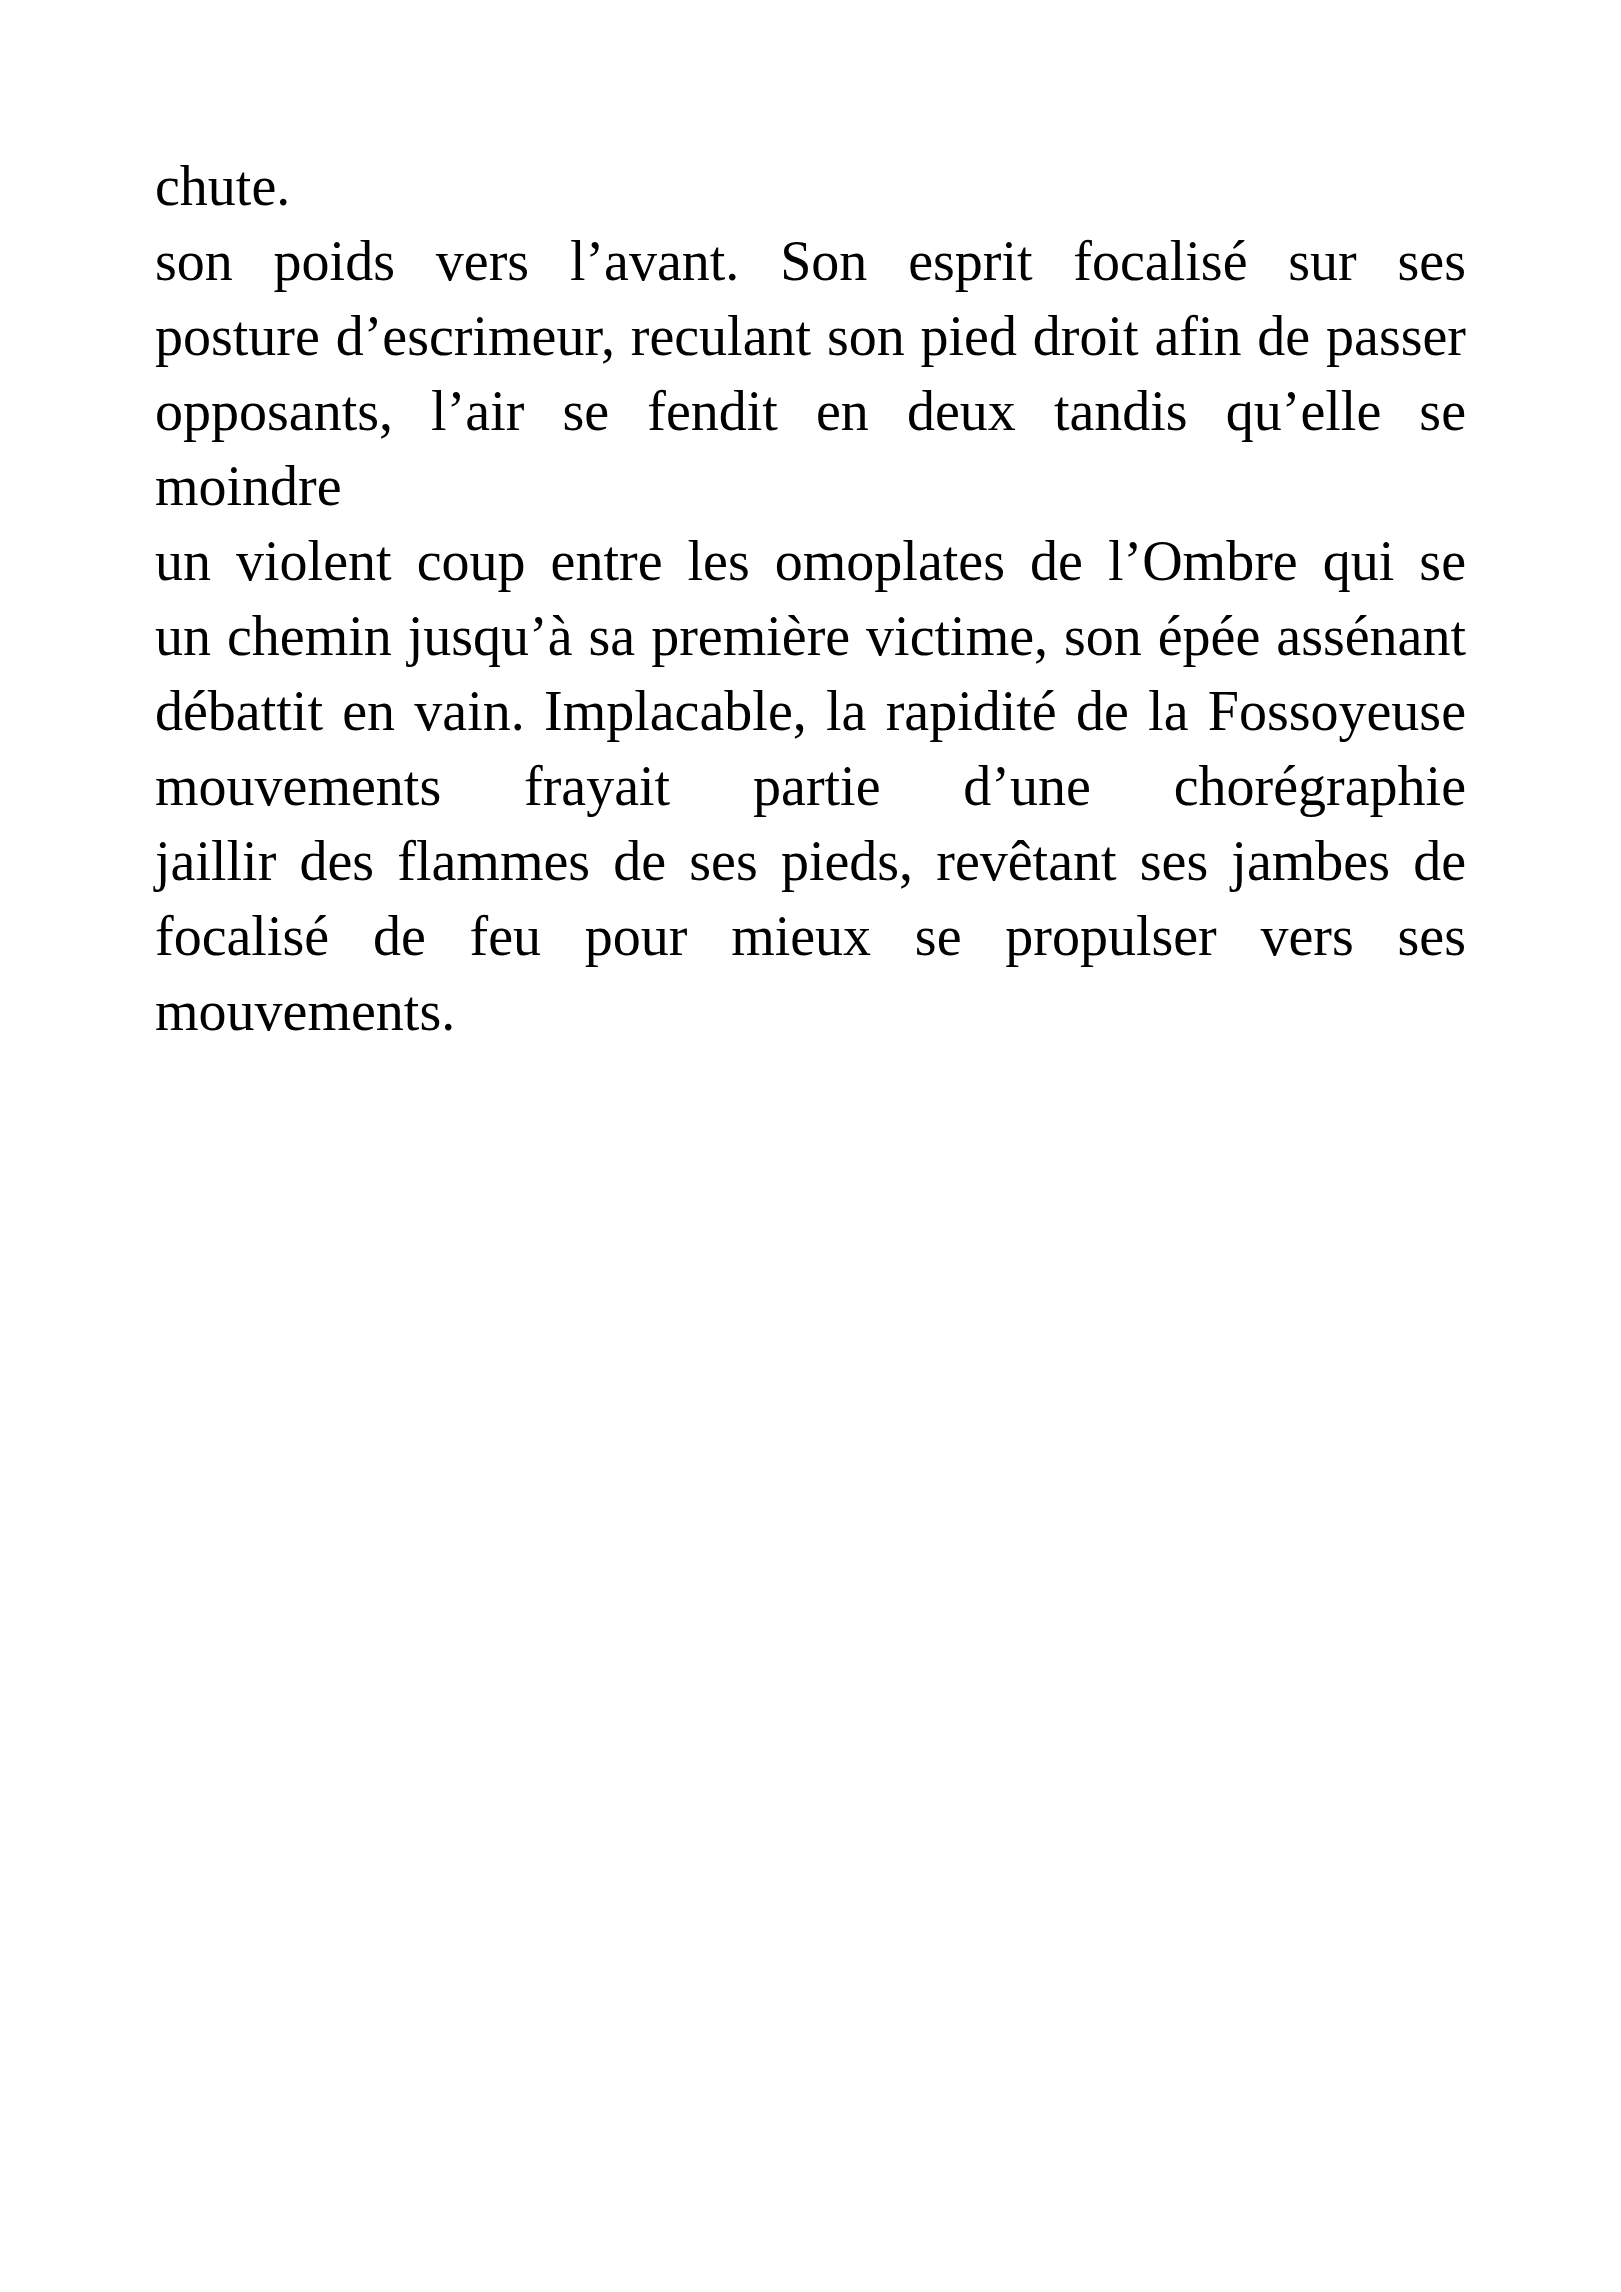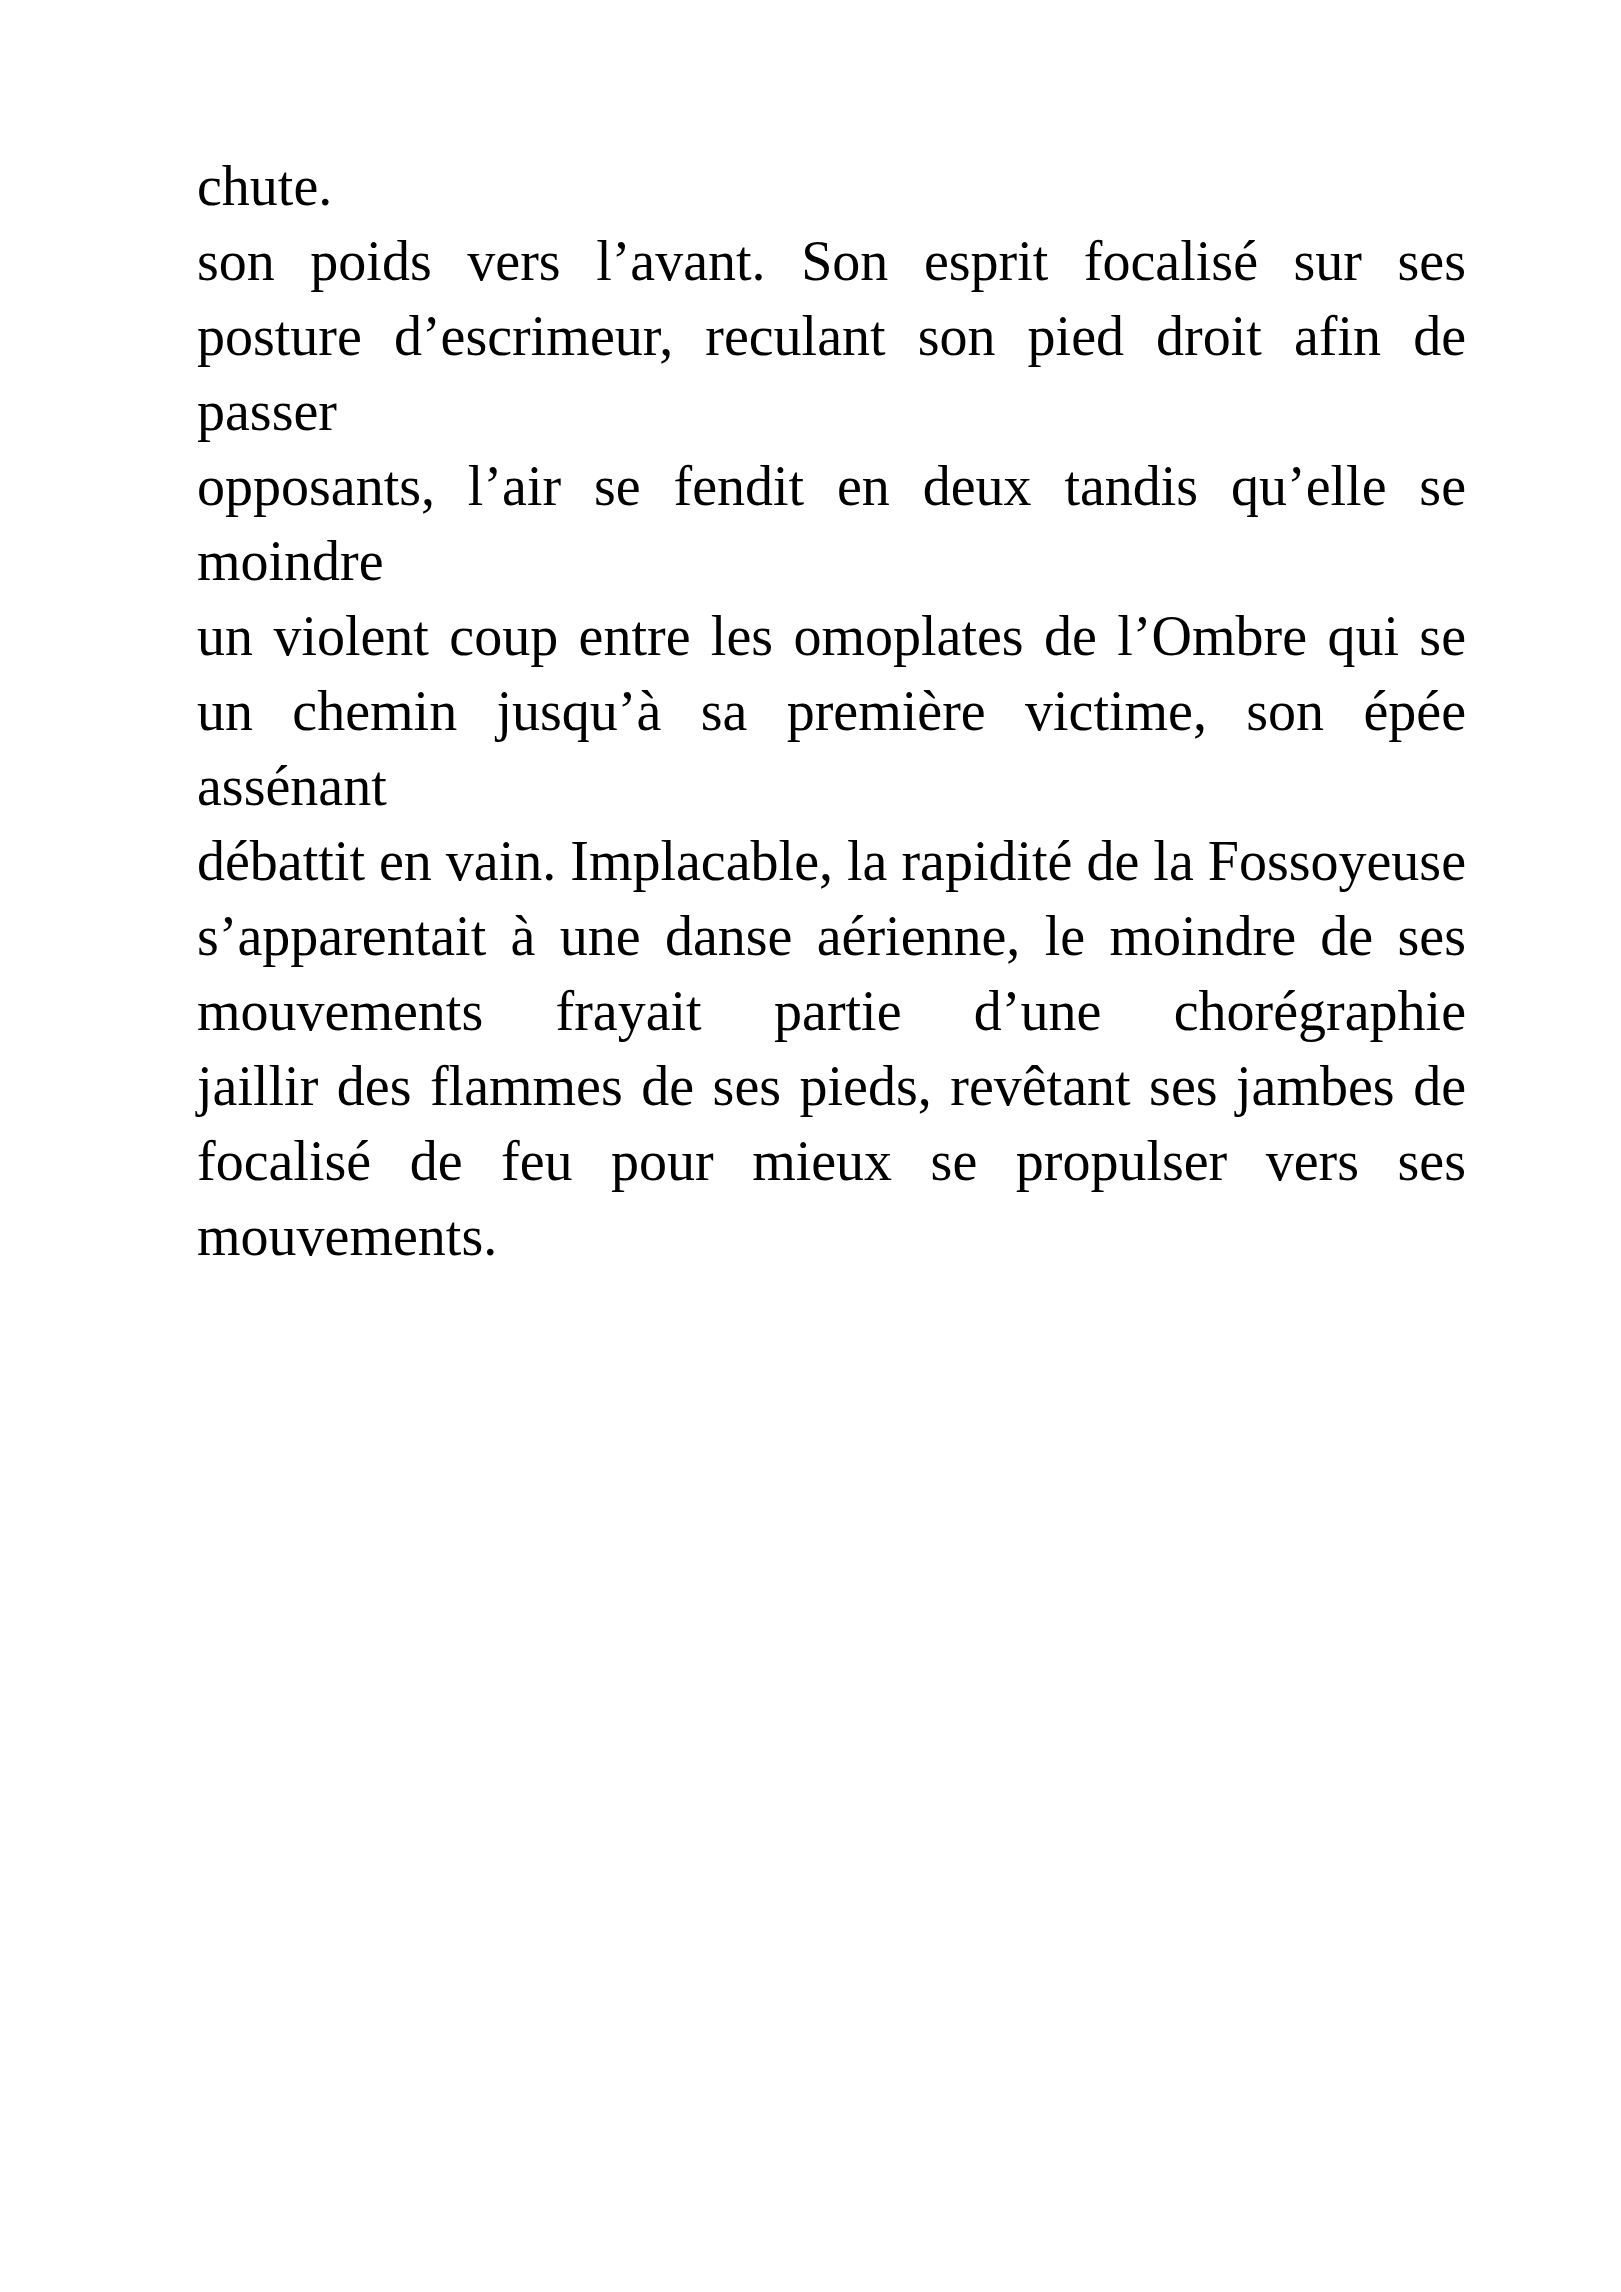--- a/index.html
+++ b/index.html
@@ -21,21 +21,20 @@
     width: 1311px;
     font-family: "Liberation Serif", "DejaVu Serif", serif;
     font-size: 56px;
     line-height: 75px;
     color: #000000;
   }
   .line {
     text-align: justify;
     text-align-last: justify;
     white-space: normal;
-    margin-left: 42px;
   }
   .line.nojust {
     text-align: left;
     text-align-last: left;
   }
   .line.indent {
     text-indent: 46px;
   }
 </style>
 </head>
@@ -43,20 +42,19 @@
 
 <div class="page">
   <div class="text-block">
     <div class="line nojust">chute.</div>
     <div class="line">son poids vers l’avant. Son esprit focalisé sur ses</div>
     <div class="line">posture d’escrimeur, reculant son pied droit afin de passer</div>
     <div class="line">opposants, l’air se fendit en deux tandis qu’elle se moindre</div>
     <div class="line">un violent coup entre les omoplates de l’Ombre qui se</div>
     <div class="line">un chemin jusqu’à sa première victime, son épée assénant</div>
     <div class="line">débattit en vain. Implacable, la rapidité de la Fossoyeuse</div>
-    <div class="line">s’apparentait à une danse aérienne, le moindre de ses</div>
     <div class="line">mouvements frayait partie d’une chorégraphie</div>
     <div class="line">jaillir des flammes de ses pieds, revêtant ses jambes de</div>
     <div class="line">focalisé de feu pour mieux se propulser vers ses</div>
     <div class="line nojust">mouvements.</div>
   </div>
 </div>
 
 
 </body></html>

